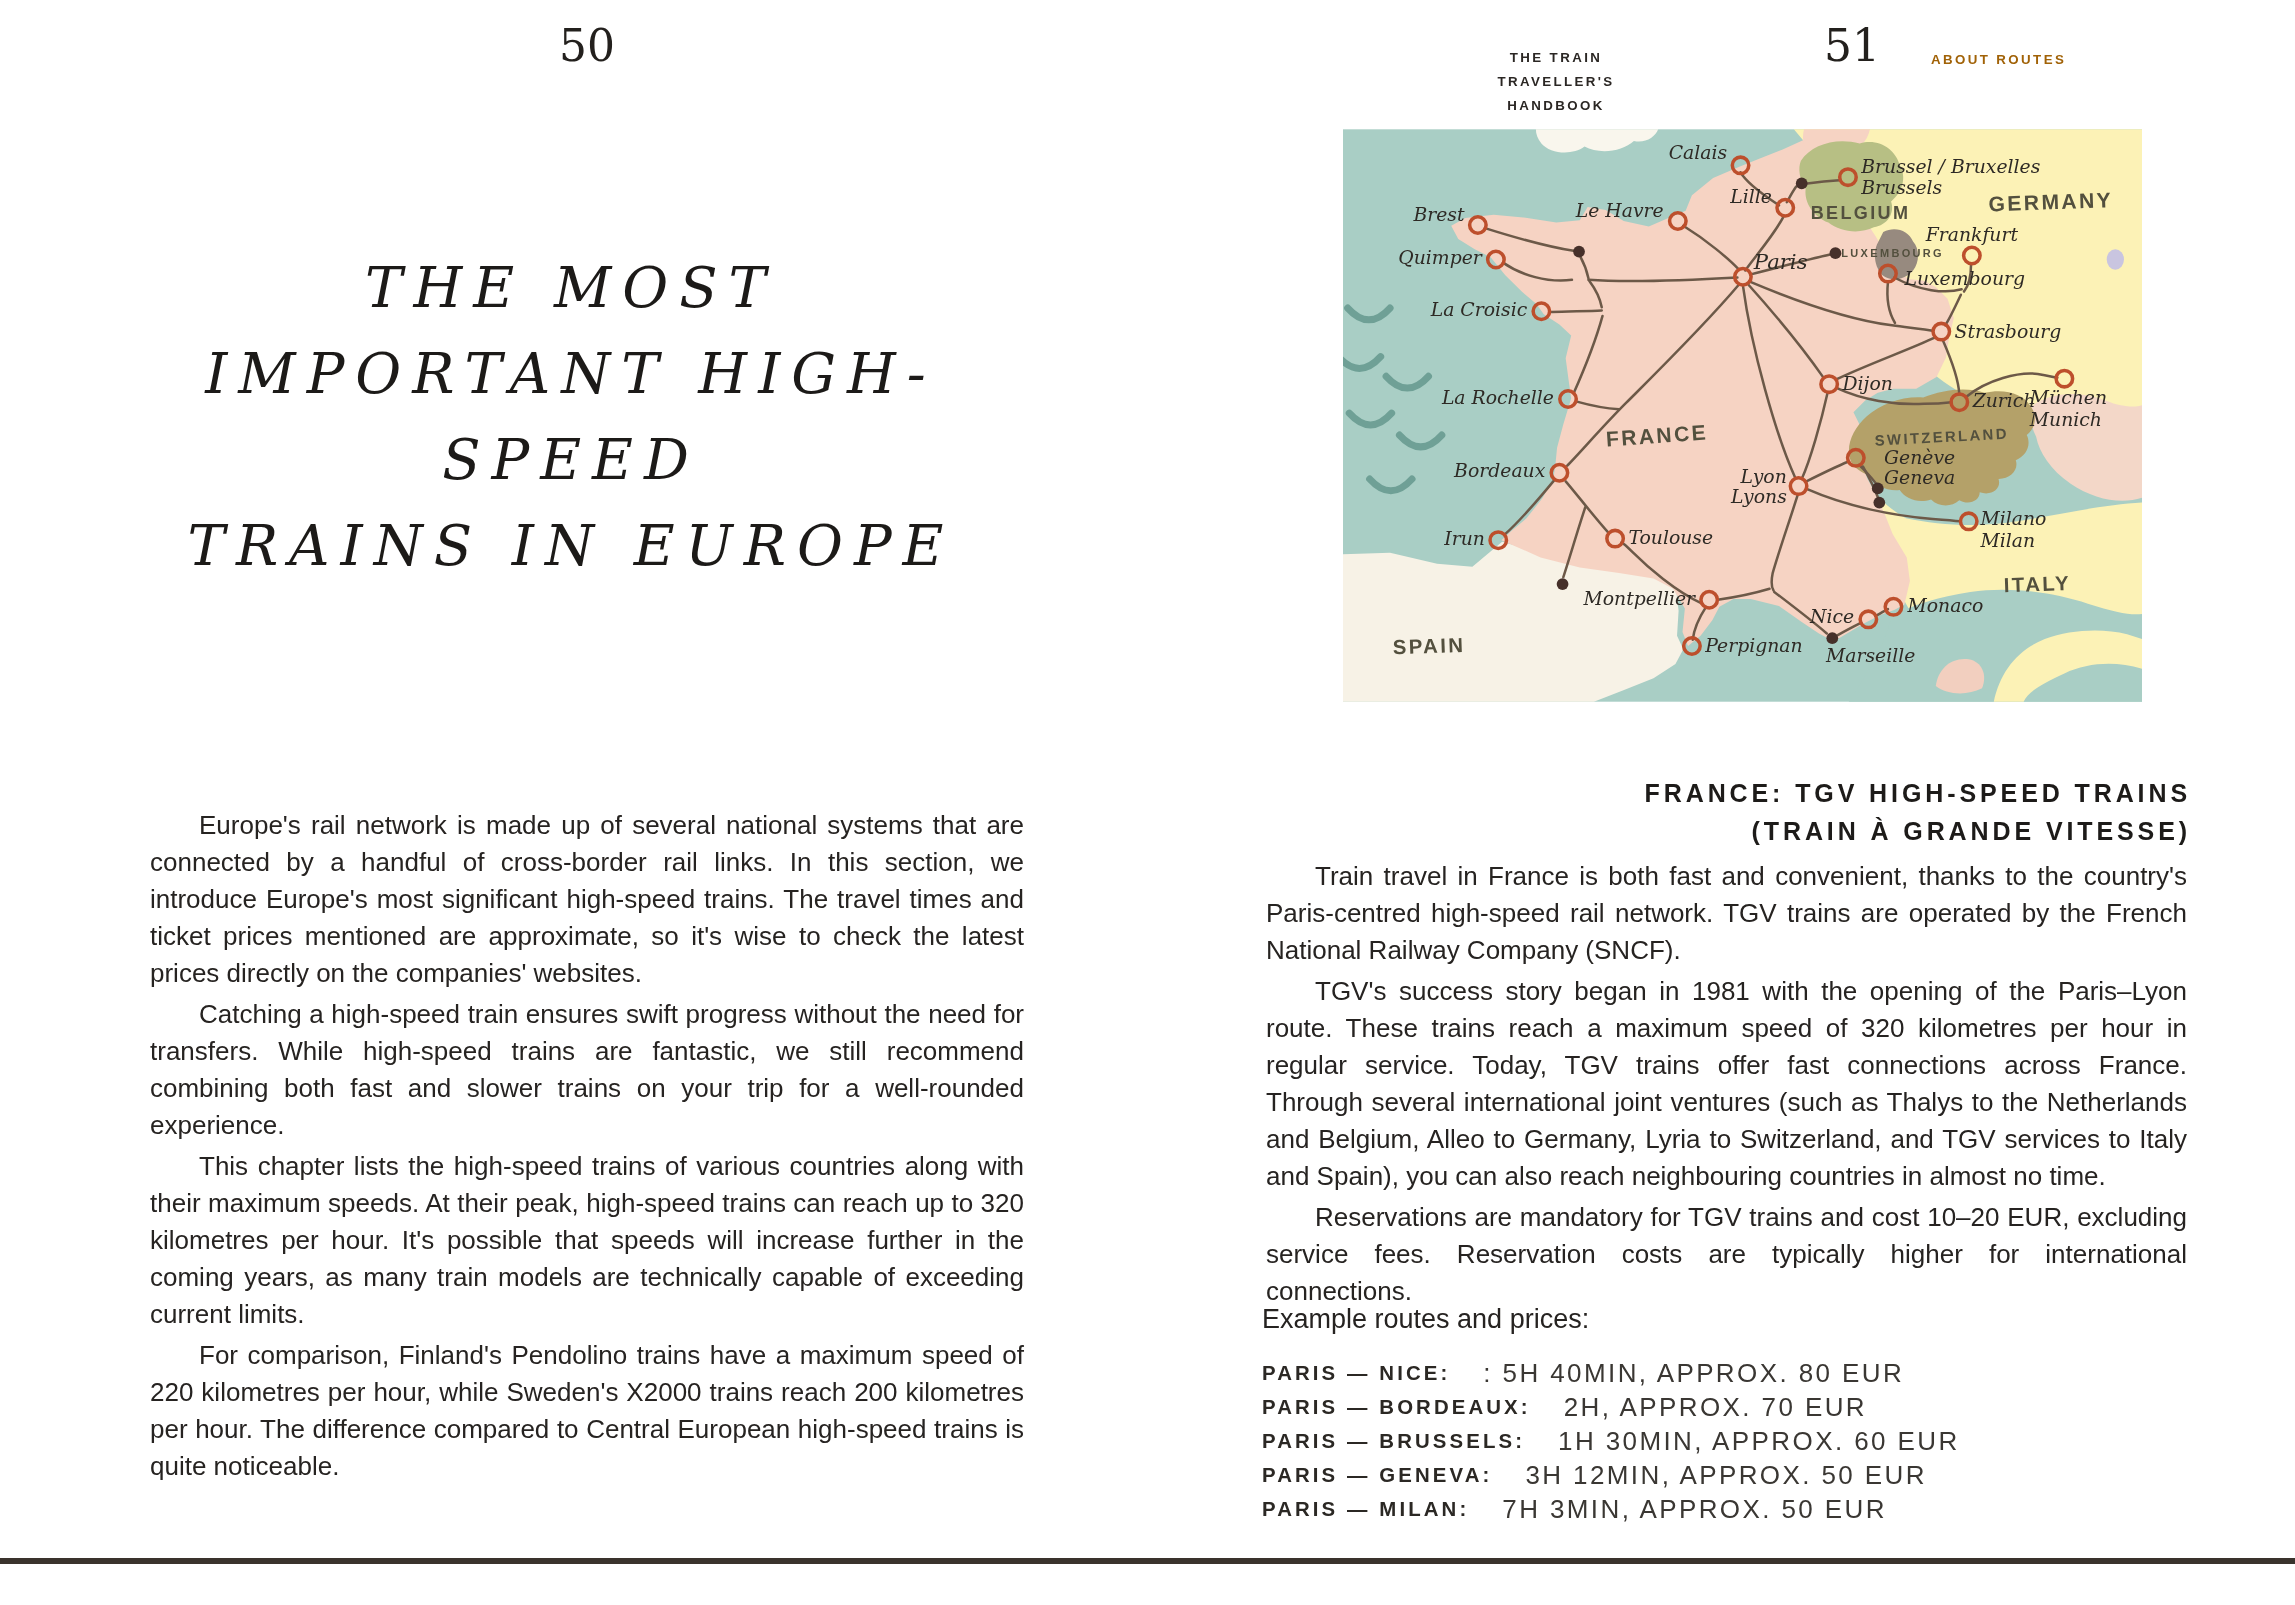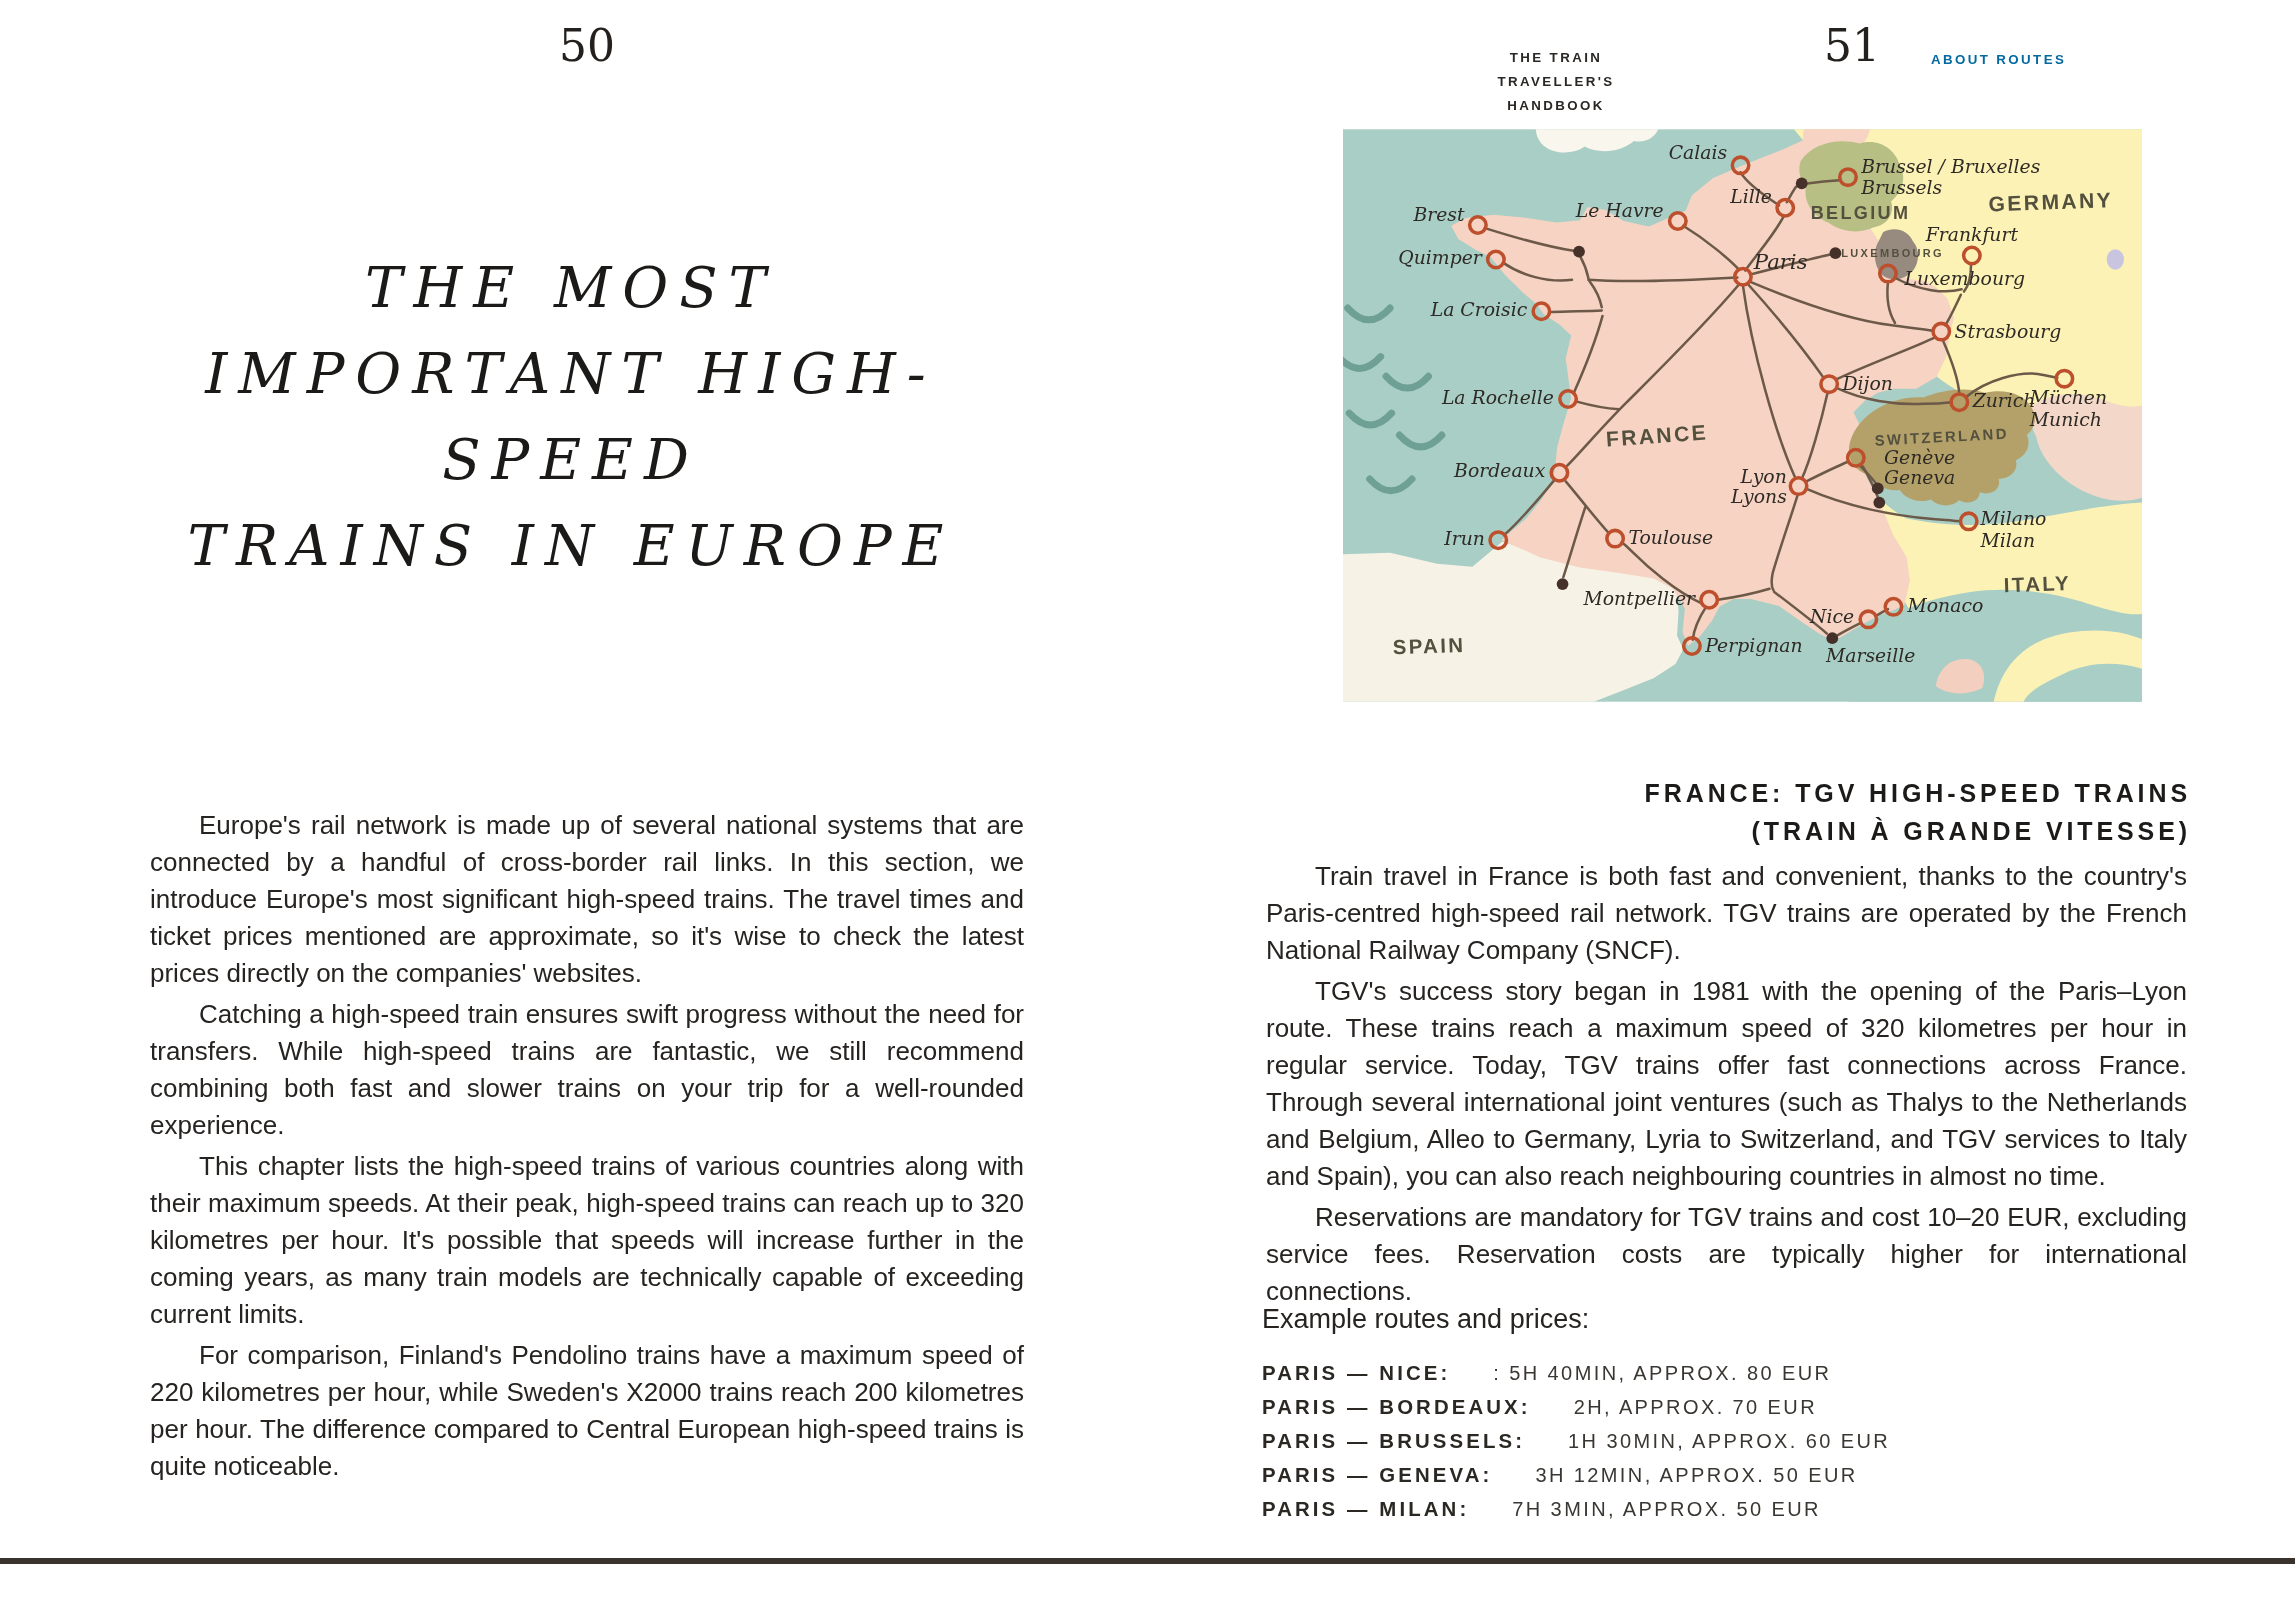--- a/index.html
+++ b/index.html
@@ -21,21 +21,21 @@
   .page-number.left{left:146px;top:20.4px;width:882px;}
   .page-number.right{left:1797px;top:20.4px;width:110px;}
   .rp-handbook{
     position:absolute;left:1451px;top:46px;width:210px;
     text-align:center;
     font-size:13.3px;font-weight:700;letter-spacing:2.4px;
     line-height:24px;color:#2b2724;
   }
   .rp-section{
     position:absolute;left:1931px;top:52px;
-    font-size:13.3px;font-weight:700;letter-spacing:2.4px;color:#0369a1;
+    font-size:13.3px;font-weight:700;letter-spacing:2.4px;color:#a16207;
   }
   .title-block{
     position:absolute;left:130px;top:245px;width:882px;
     text-align:center;
     font-family:"DejaVu Serif", serif;
     font-style:italic;
     font-size:56px;letter-spacing:11px;line-height:86px;
     color:#1c1a18;
   }
   .body-text{
@@ -52,21 +52,21 @@
     font-weight:700;font-size:25px;letter-spacing:3.9px;line-height:38px;
     color:#1d1b19;
   }
   .routes-intro{
     position:absolute;left:1262px;top:1304px;
     font-size:27px;color:#262321;
   }
   .routes-list{position:absolute;left:1262px;top:1356px;width:981px;}
   .route-row{height:34px;display:flex;align-items:center;white-space:nowrap;gap:32px;}
   .route-label{font-weight:700;letter-spacing:3.1px;font-size:20.4px;color:#2b2824;}
-  .route-value{font-size:20px;letter-spacing:2.4px;margin-left:11px;color:#3a3733;}
+  .route-value{font-size:26px;letter-spacing:2.4px;margin-left:1px;color:#3a3733;}
   .map-wrap{position:absolute;left:1343px;top:129px;width:799px;height:573px;}
   .bottom-rule{position:absolute;left:0;top:1558px;width:2295px;height:6.3px;background:#3a332d;}
   .city-label{
     font-family:"DejaVu Serif", serif;
     font-style:italic;
     fill:var(--city_ink,#2e2a25);
   }
   .country-label{
     font-family:"Liberation Sans", sans-serif;
     font-weight:600;letter-spacing:3px;

